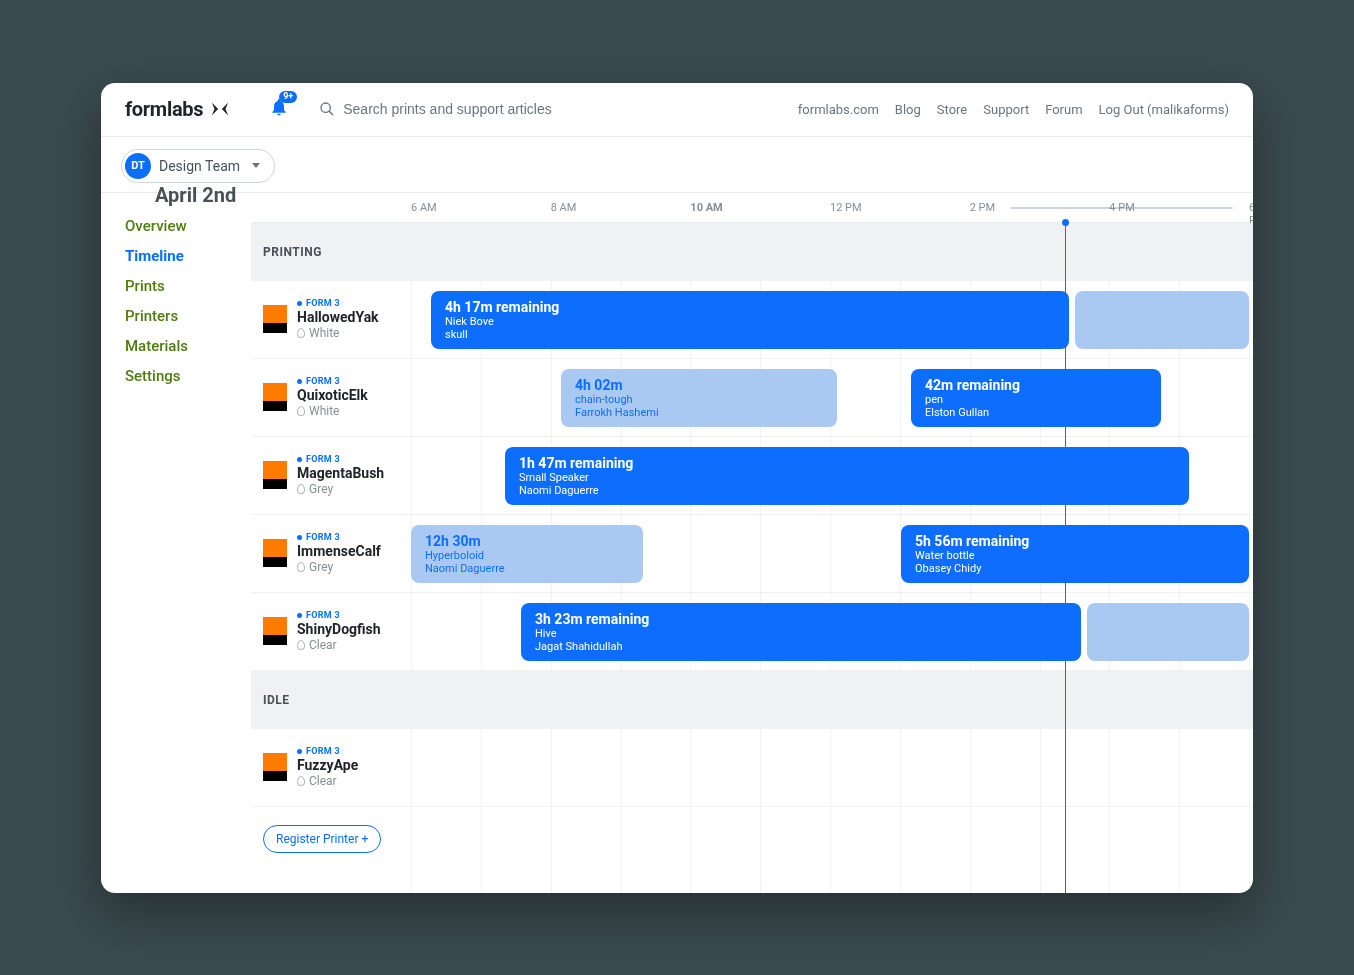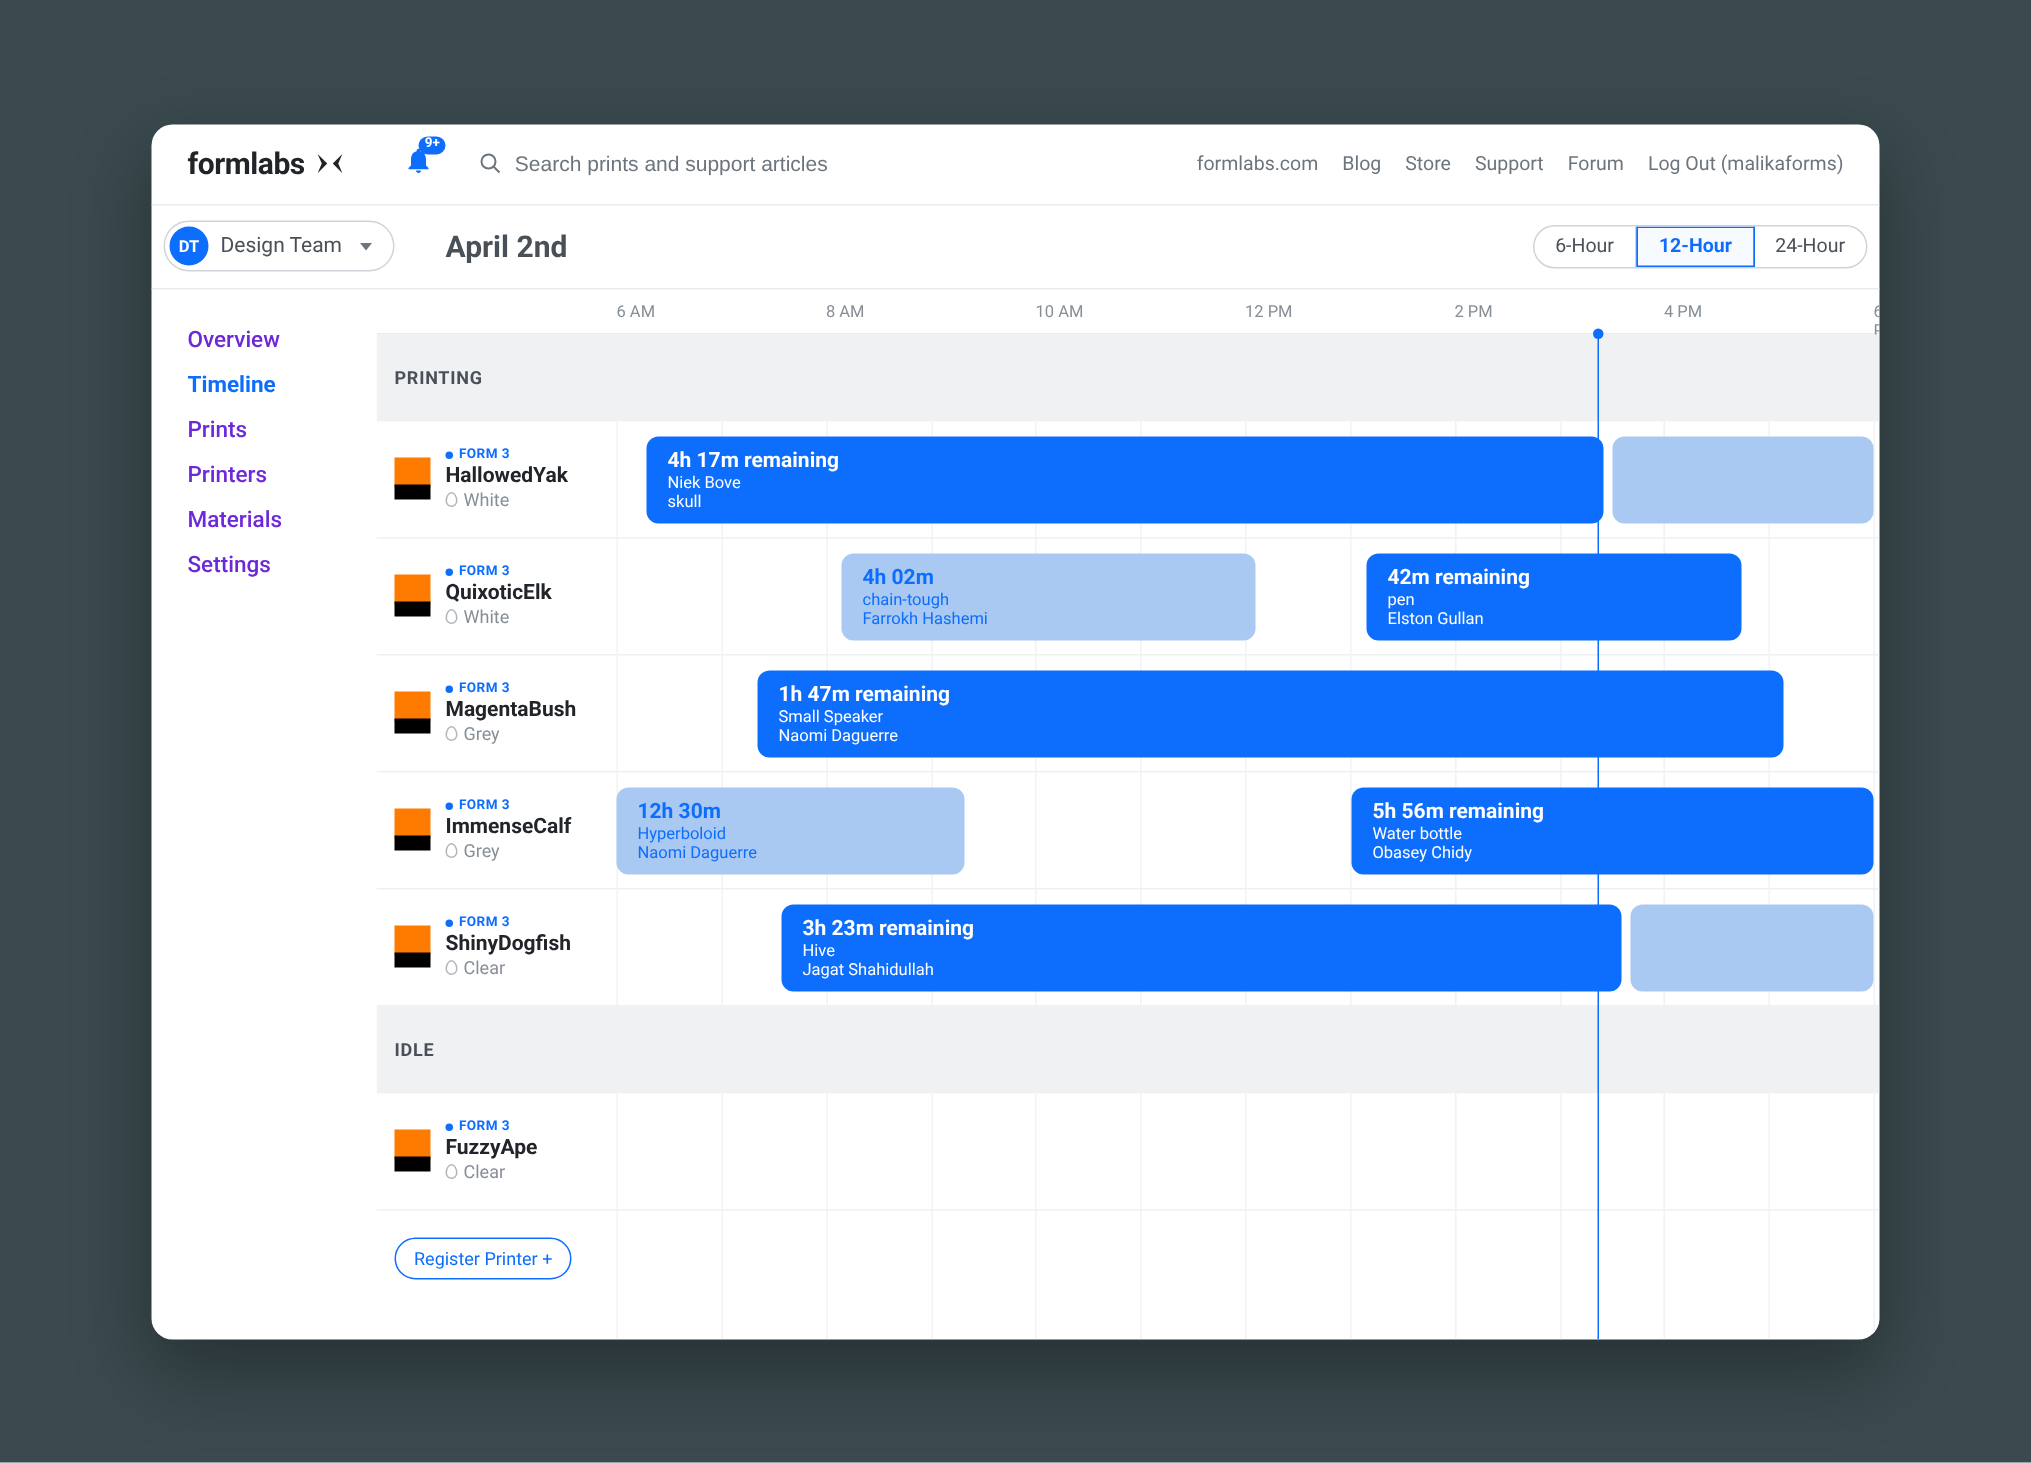--- a/index.html
+++ b/index.html
@@ -80,24 +80,25 @@
       margin-left: auto;
       display: flex;
       gap: 16px;
       font-size: 13px;
       color: #6c757d;
     }
     .topnav span { cursor: pointer; }
     
     .subbar {
       display: flex;
-      align-items: center;
-      padding: 12px 8px;
+      align-items: flex-start;
+      padding: 12px 20px;
       border-bottom: 1px solid #e9ecef;
       height: 56px;
+      flex-direction: column;
     }
     .team-pill {
       display: flex;
       align-items: center;
       gap: 8px;
       border: 1px solid #cfd4da;
       border-radius: 999px;
       padding: 3px 14px 3px 3px;
       font-size: 14px;
       color: #495057;
@@ -158,21 +159,21 @@
       display: flex;
       overflow: hidden;
     }
     .sidebar {
       width: 150px;
       padding: 18px 0 0 24px;
     }
     .sidebar div {
       font-size: 15px;
       padding: 6px 0;
-      color: #6d28d9;
+      color: #4d7c0f;
       cursor: pointer;
       font-weight: 500;
     }
     .sidebar div.active {
       color: #0d6efd;
       font-weight: 700;
     }
     .content {
       flex: 1;
       position: relative;
@@ -390,21 +391,21 @@
       <div>Settings</div>
     </div>
 
     <div class="content">
 
       <div class="axis">
         <div class="axis-left"></div>
         <div class="axis-right" id="axis-right">
             <div class="tick" style="left: 0px;">6 AM</div>
             <div class="tick" style="left: 139.667px;">8 AM</div>
-            <div class="tick" style="left: 279.333px;">10 AM</div>
+            <div class="tick" style="left: 279.333px; font-weight: bold;">10 AM</div>
             <div class="tick" style="left: 419px;">12 PM</div>
             <div class="tick" style="left: 558.667px;">2 PM</div>
             <div class="tick" style="left: 698.333px;">4 PM</div>
             <div class="tick" style="left: 838px;">6 PM</div>
           </div>
       </div>
 
       <div class="timegrid" id="timegrid">
           <div class="gridline" style="left: 0px;"></div>
           <div class="gridline" style="left: 69.8333px;"></div>

